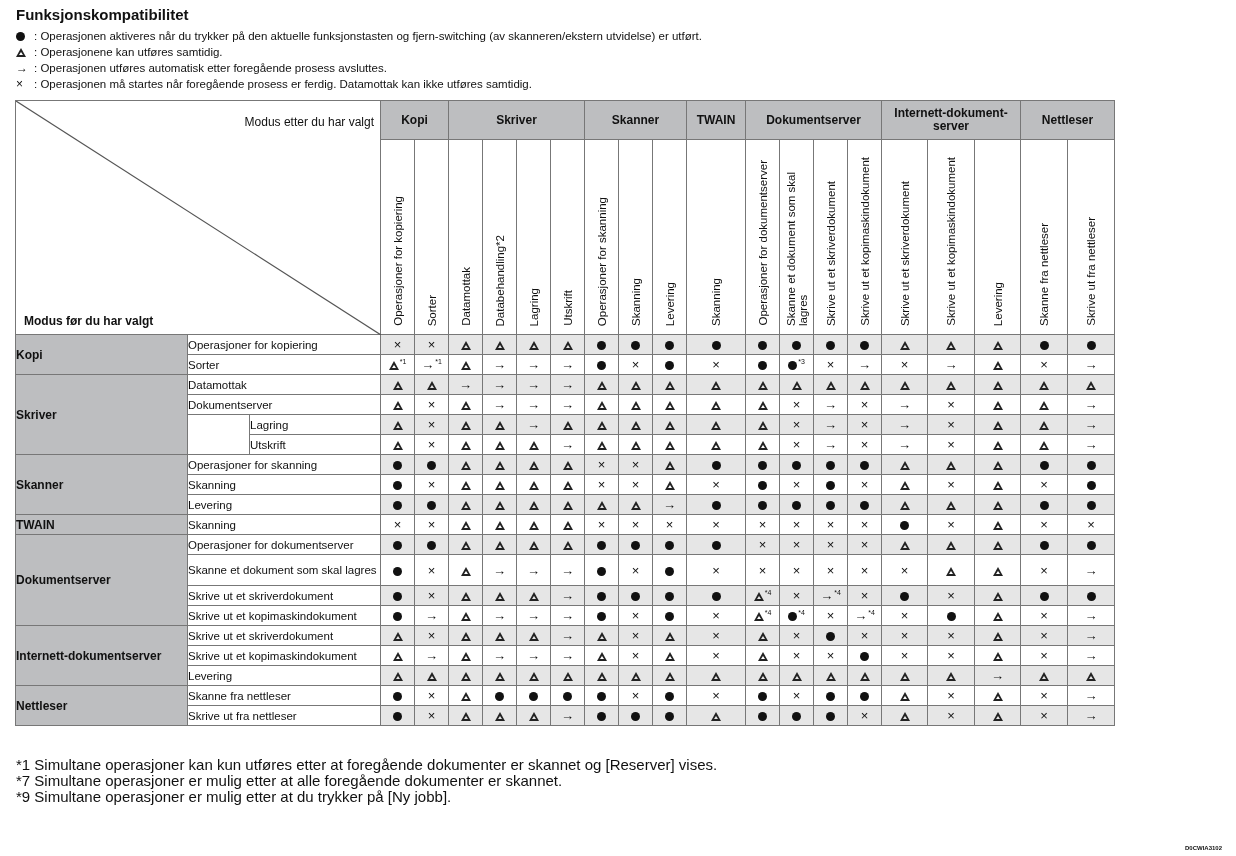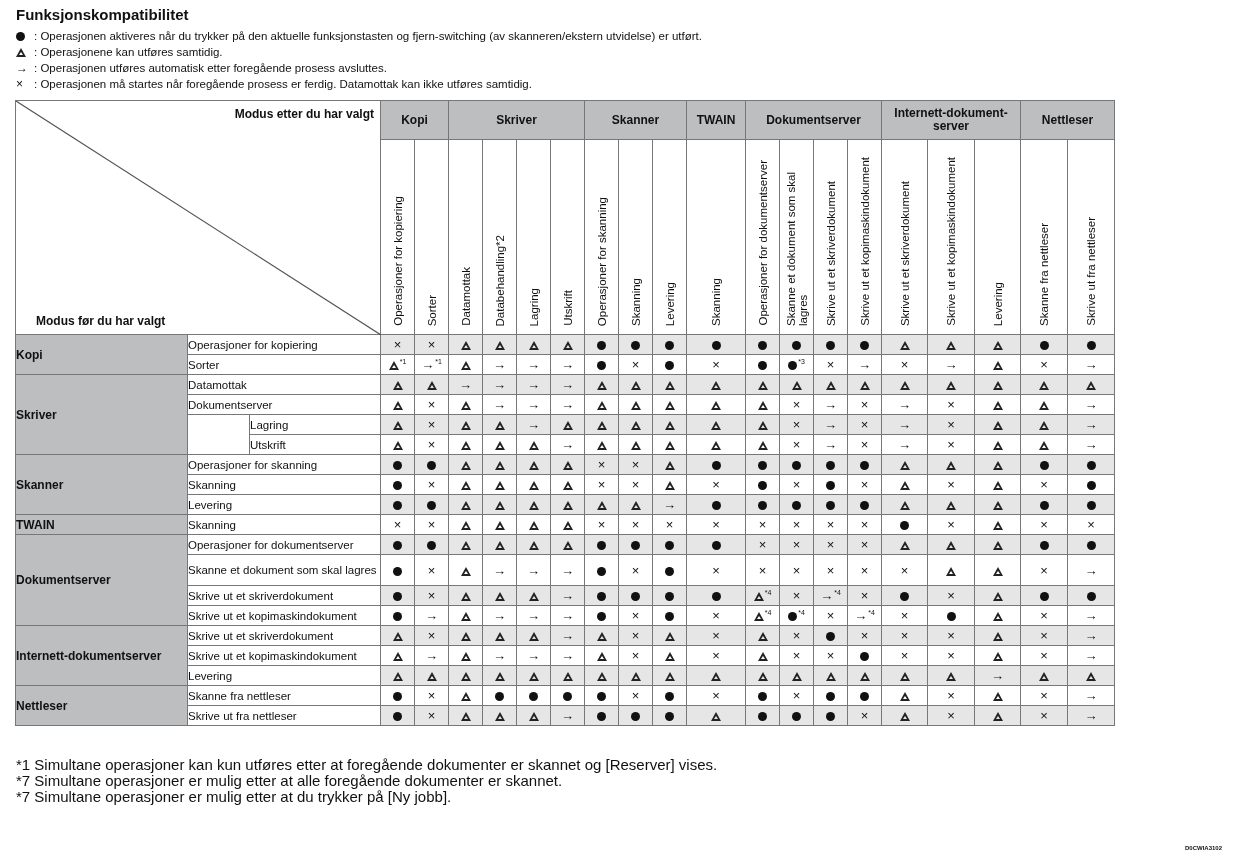--- a/index.html
+++ b/index.html
@@ -8,22 +8,22 @@
   .legend { position:absolute; left:16px; top:28px; font-size:11.5px; line-height:16px; }
   .legend .row { display:flex; align-items:center; }
   .legend .sym { width:18px; display:inline-block; text-align:left; font-size:12px; }
   table.compat { position:absolute; left:15px; top:100px; border-collapse:collapse; font-size:11.5px; table-layout:fixed; }
   table.compat td, table.compat th { border:1.5px solid #777; padding:0; }
   th.group { background:#bdbec0; height:38px; font-weight:bold; font-size:12px; text-align:center; line-height:13px; }
   th.sub { background:#fff; height:194px; vertical-align:bottom; font-weight:normal; position:relative; }
   .vtext { writing-mode:vertical-rl; transform:rotate(180deg); white-space:nowrap; display:inline-block; padding:6px 0 6px 0; font-size:11.5px; line-height:12px; text-align:left; }
   .vwrap { white-space:normal; max-height:180px; }
   th.corner { background:#fff; position:relative; border:1.5px solid #777; }
-  .corner-top { position:absolute; right:6px; top:6px; font-weight:bold; font-size:12px;text-align:right; }
-  .corner-bot { position:absolute; left:20px; bottom:6px; font-weight:bold; font-size:12px; }
+  .corner-top { position:absolute; right:6px; top:14px; font-weight:normal; font-size:12px;text-align:right; }
+  .corner-bot { position:absolute; left:8px; bottom:6px; font-weight:bold; font-size:12px; }
   .corner svg { position:absolute; left:0; top:0; }
   td.cat { background:#bdbec0; font-weight:bold; font-size:12px; padding-left:8px; text-align:left; }
   td.rowlabel { background:#fff; text-align:left; padding-left:8px; font-size:11.5px; height:19px; line-height:12px; }
   td.blank { background:#fff; border-top:none; border-bottom:none; }
   td.cell { text-align:center; font-size:13px; height:19px; }
   tr.shade td.cell { background:#e6e6e6; }
   tr.white td.cell { background:#fff; }
   .sup { font-size:7px; vertical-align:super; margin-left:1px; }
   .footnotes { position:absolute; left:16px; top:757px; font-size:15px; line-height:16px; }
   .code { position:absolute; right:14px; bottom:5px; font-size:6px; font-weight:bold; }
@@ -546,16 +546,16 @@
         <td class="cell"><span class="tri"></span></td>
         <td class="cell"><span>×</span></td>
         <td class="cell"><span>→</span></td>
       </tr>
     </tbody>
 </table>
 
 <div class="footnotes">
   <div>*1 Simultane operasjoner kan kun utføres etter at foregående dokumenter er skannet og [Reserver] vises.</div>
   <div>*7 Simultane operasjoner er mulig etter at alle foregående dokumenter er skannet.</div>
-  <div>*7 Simultane operasjoner er mulig etter at du trykker på [Ny jobb].</div>
+  <div>*9 Simultane operasjoner er mulig etter at du trykker på [Ny jobb].</div>
 </div>
 
 <div class="code">D0CWIA3102</div>
 
 </body></html>

